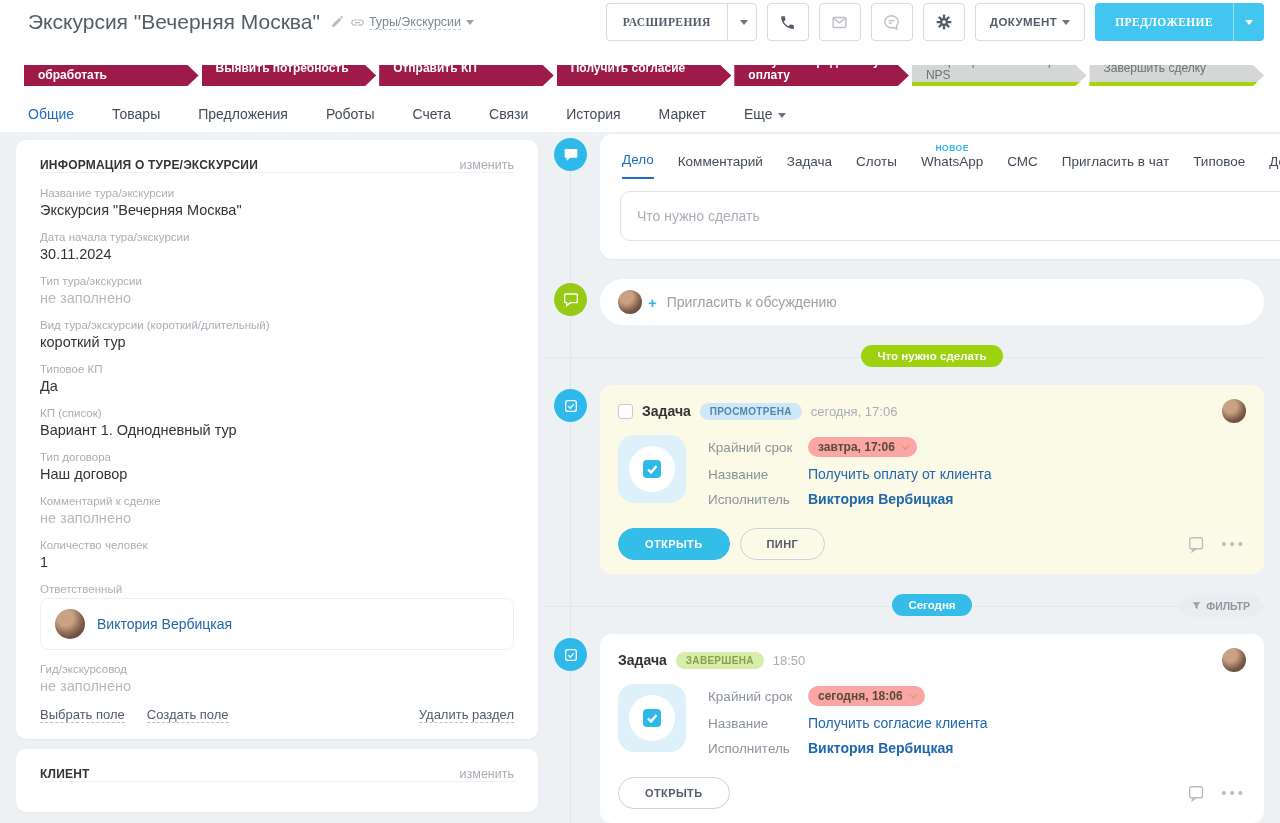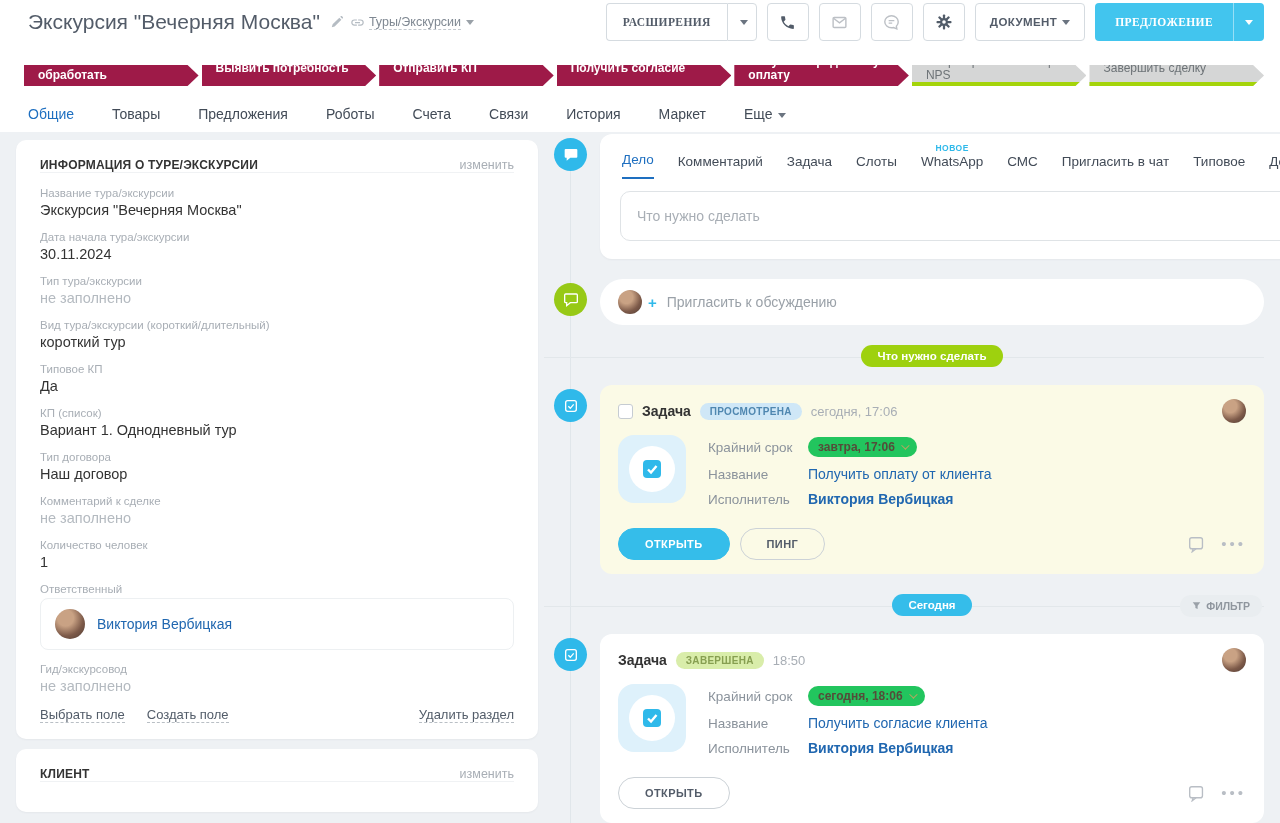--- a/index.html
+++ b/index.html
@@ -105,21 +105,21 @@
   .badge.viewed { background:#cfe7f7; color:#4f87b0; }
   .badge.done { background:#d9edaa; color:#879f51; }
   .ttime { font-size:13px; color:#a8aeb5; }
   .thead .spacer { flex:1; }
   .tmain { display:flex; margin-top:12px; gap:22px; }
   .taskicon { width:68px; height:68px; border-radius:16px; background:#def1fb; display:flex; align-items:center; justify-content:center; flex:none; }
   .taskicon .circ { width:46px; height:46px; border-radius:50%; background:#fff; display:flex; align-items:center; justify-content:center; }
   .tfields { flex:1; padding-top:2px; }
   .tfrow { display:flex; align-items:center; margin-bottom:9px; }
   .tflabel { width:100px; flex:none; font-size:13.5px; color:#8b939c; }
-  .ypill { background:#22c55e; border-radius:12px; padding:3px 10px; font-size:12px; font-weight:bold; color:#544c39; cursor:pointer; display:inline-flex; align-items:center; gap:6px; }
+  .ypill { background:#fca5a5; border-radius:12px; padding:3px 10px; font-size:12px; font-weight:bold; color:#544c39; cursor:pointer; display:inline-flex; align-items:center; gap:6px; }
   .ypill .chev { width:6px; height:6px; border-right:1.5px solid #b9a45e; border-bottom:1.5px solid #b9a45e; transform:rotate(45deg) translateY(-2px); }
   .tlink { color:#2067b0; font-size:14px; cursor:pointer; }
   .tlink.b { font-weight:bold; }
   .tval { font-size:14px; color:#6d747c; }
   .tfoot { display:flex; align-items:center; margin-top:12px; }
   .pbtn { border-radius:17px; font-size:11px; font-weight:bold; letter-spacing:.4px; padding:9px 26px; cursor:pointer; }
   .pbtn.solid { background:#35bdea; color:#fff; border:1px solid #35bdea; }
   .pbtn.ghost { background:transparent; color:#535c69; border:1px solid #ccd2d7; margin-left:10px; }
   .tfoot .spacer { flex:1; }
   .noteic { cursor:pointer; margin-right:16px; display:inline-flex; }

